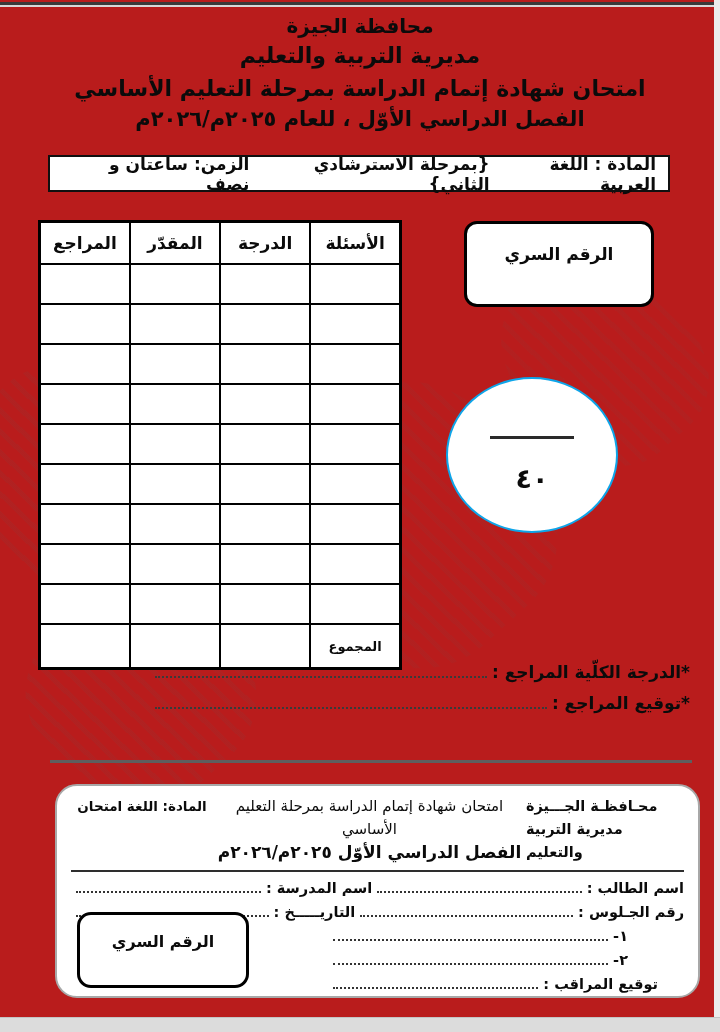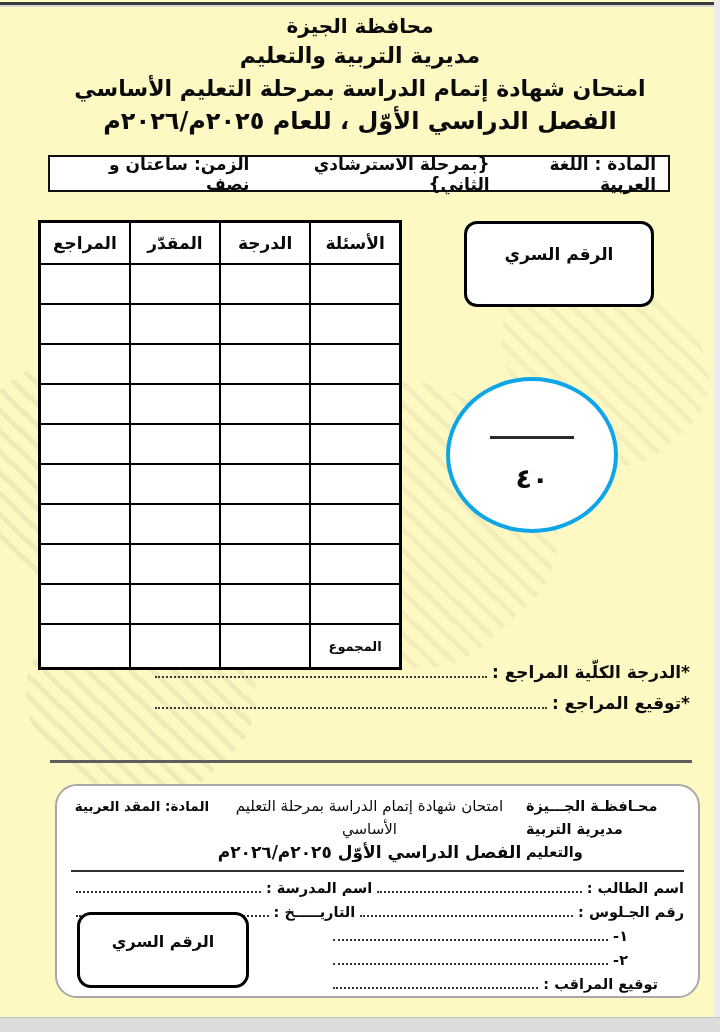--- a/index.html
+++ b/index.html
@@ -1,19 +1,19 @@
 <!DOCTYPE html>
 <html lang="ar" dir="rtl"><head>
 <meta charset="utf-8">
 <style>
   html,body{margin:0;padding:0;}
   body{background:#cfcfcf;font-family:"DejaVu Sans",sans-serif;}
   .page{
     position:relative;width:720px;height:1032px;margin:0 auto;
-    background:#fef9c3;overflow:hidden;color:#0b0b0b;
+    background:#b91c1c;overflow:hidden;color:#0b0b0b;
   }
   
   .top-edge{position:absolute;top:2px;left:0;width:100%;height:3px;background:#3a3a3a;}
   .top-edge-shadow{position:absolute;top:5px;left:0;width:100%;height:2px;background:#d8d8d8;}
   .bottom-strip{position:absolute;bottom:0;left:0;width:100%;height:14px;background:#dcdcdc;border-top:1px solid #c4c4c4;}
   .right-edge{position:absolute;top:0;right:0;width:6px;height:100%;background:#ececec;}
 
   
   .wm{
     position:absolute;opacity:.4;border-radius:38%;
@@ -24,21 +24,21 @@
   .wm2{left:-30px;top:370px;width:190px;height:220px;}
   .wm3{left:290px;top:390px;width:250px;height:270px;opacity:.33;}
   .wm4{left:520px;top:255px;width:170px;height:210px;opacity:.3;}
   .wm5{left:150px;top:470px;width:150px;height:190px;opacity:.3;}
 
   
   .header{position:absolute;top:14px;left:0;width:100%;text-align:center;font-weight:bold;line-height:1.25;}
   .header .l1{font-size:20px;}
   .header .l2{font-size:22px;margin-top:3px;}
   .header .l3{font-size:22px;margin-top:5px;}
-  .header .l4{font-size:24px;margin-top:4px;}
+  .header .l4{font-size:21px;margin-top:4px;}
 
   
   .subject-bar{
     position:absolute;top:155px;left:48px;width:622px;height:37px;box-sizing:border-box;
     border:2.5px solid #101010;background:#fff;
     display:flex;align-items:center;justify-content:space-between;
     padding:0 12px;font-weight:bold;font-size:17px;
   }
 
   
@@ -53,21 +53,21 @@
   .secret-box{
     position:absolute;top:221px;left:464px;width:190px;height:86px;box-sizing:border-box;
     border:3.5px solid #000;border-radius:13px;background:#fff;
     display:flex;align-items:center;justify-content:center;
     padding-bottom:20px;font-weight:bold;font-size:17px;
   }
 
   
   .score-circle{
     position:absolute;top:377px;left:446px;width:172px;height:156px;box-sizing:border-box;
-    border:4px solid #0ea5e9;border-radius:50%;background:#fff;
+    border:2px solid #0ea5e9;border-radius:50%;background:#fff;
     display:flex;flex-direction:column;align-items:center;justify-content:center;gap:20px;
   }
   .score-circle .frac-line{width:84px;border-top:3px solid #2a2a2a;margin-top:20px;}
   .score-circle .score{font-size:27px;font-weight:bold;margin-top:4px;letter-spacing:4px;}
 
   
   .grade-lines{position:absolute;top:662px;left:150px;width:540px;font-weight:bold;font-size:17px;}
   .grade-row{display:flex;align-items:flex-end;margin-bottom:11px;}
   .grade-row .lbl{white-space:nowrap;}
   .dots{flex:1;border-bottom:2.5px dotted #3a3a3a;margin:0 5px 4px 5px;min-width:20px;}
@@ -228,21 +228,21 @@
     <div class="slip-header">
       <div class="slip-org">
         <div>محـافظـة الجـــيزة</div>
         <div>مديرية التربية والتعليم</div>
       </div>
       <div class="slip-exam">
         <div>امتحان شهادة إتمام الدراسة بمرحلة التعليم الأساسي</div>
         <div class="term">الفصل الدراسي الأوّل ٢٠٢٥م/٢٠٢٦م</div>
       </div>
       <div class="slip-meta">
-        <div>المادة: المقد العربية</div>
+        <div>المادة: اللغة امتحان</div>
       </div>
     </div>
     <div class="slip-divider"></div>
 
     <div class="slip-fields">
       <div class="f-row">
         <span class="lbl">اسم الطالب :</span>
         <span class="dots" style="flex:1.05"></span>
         <span class="lbl">اسم المدرسة :</span>
         <span class="dots" style="flex:0.95"></span>

